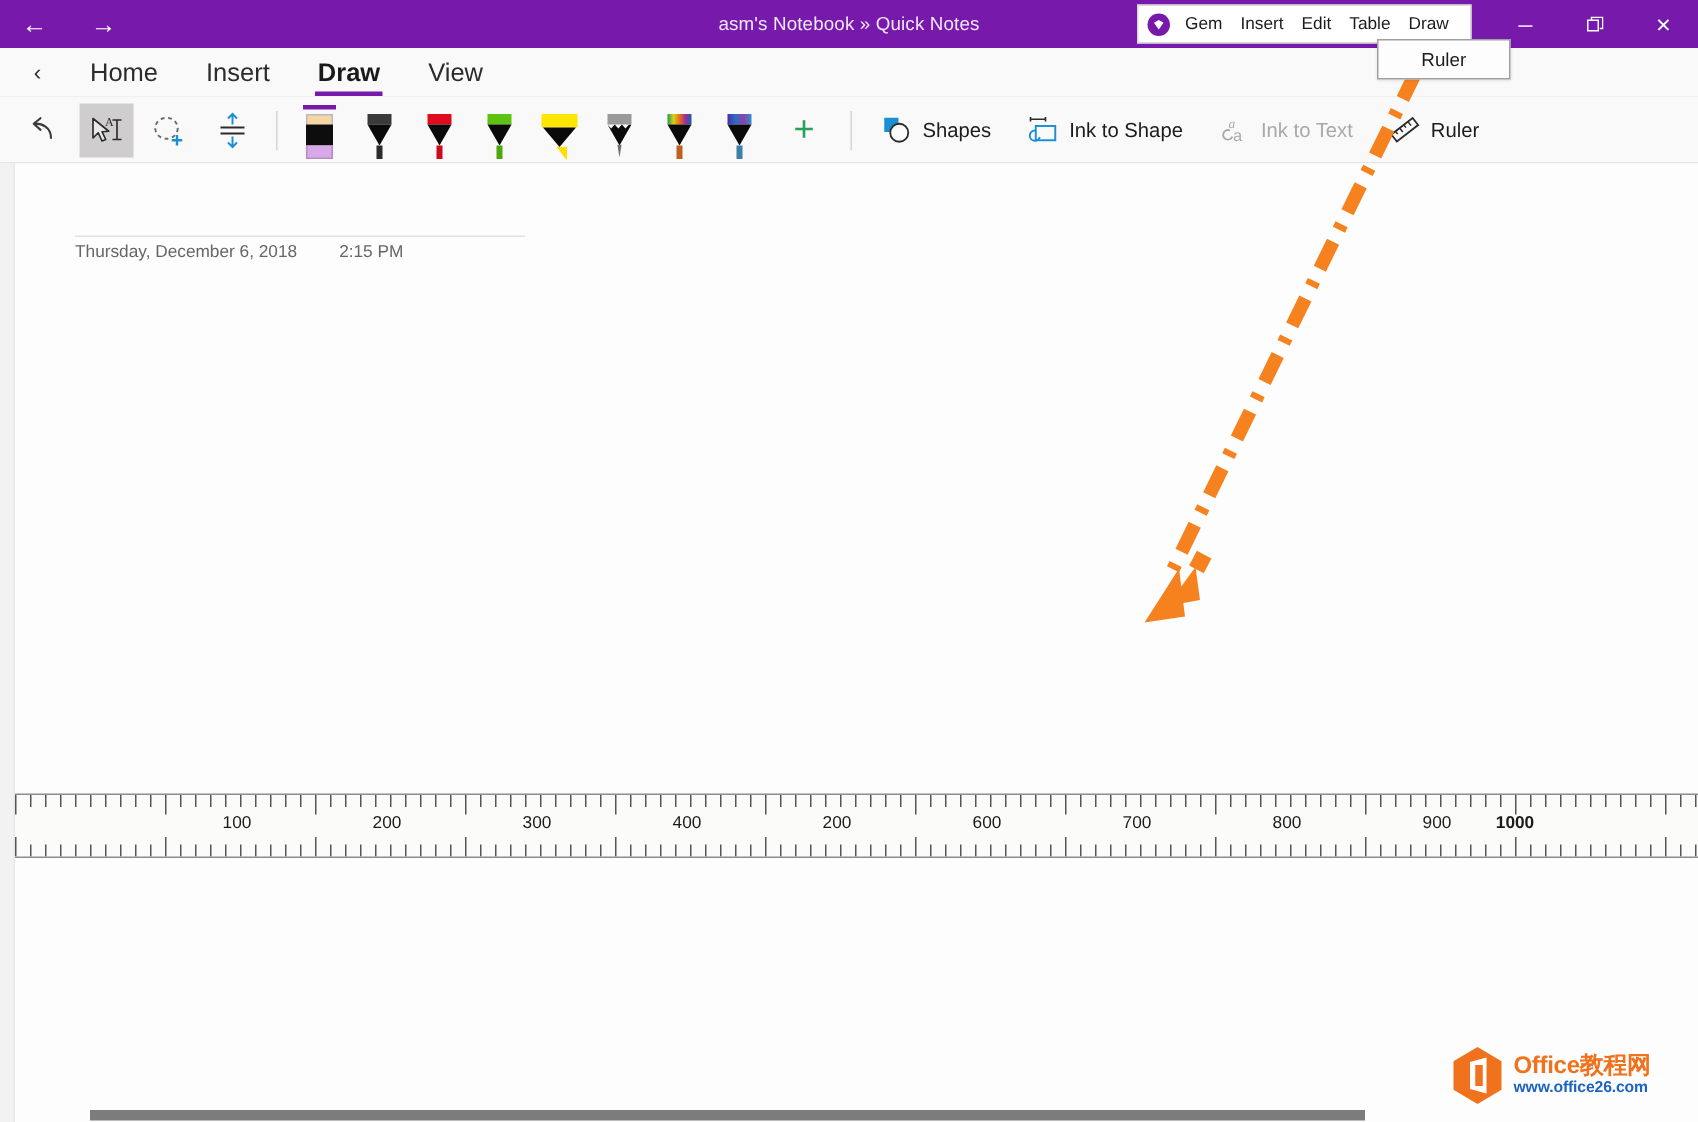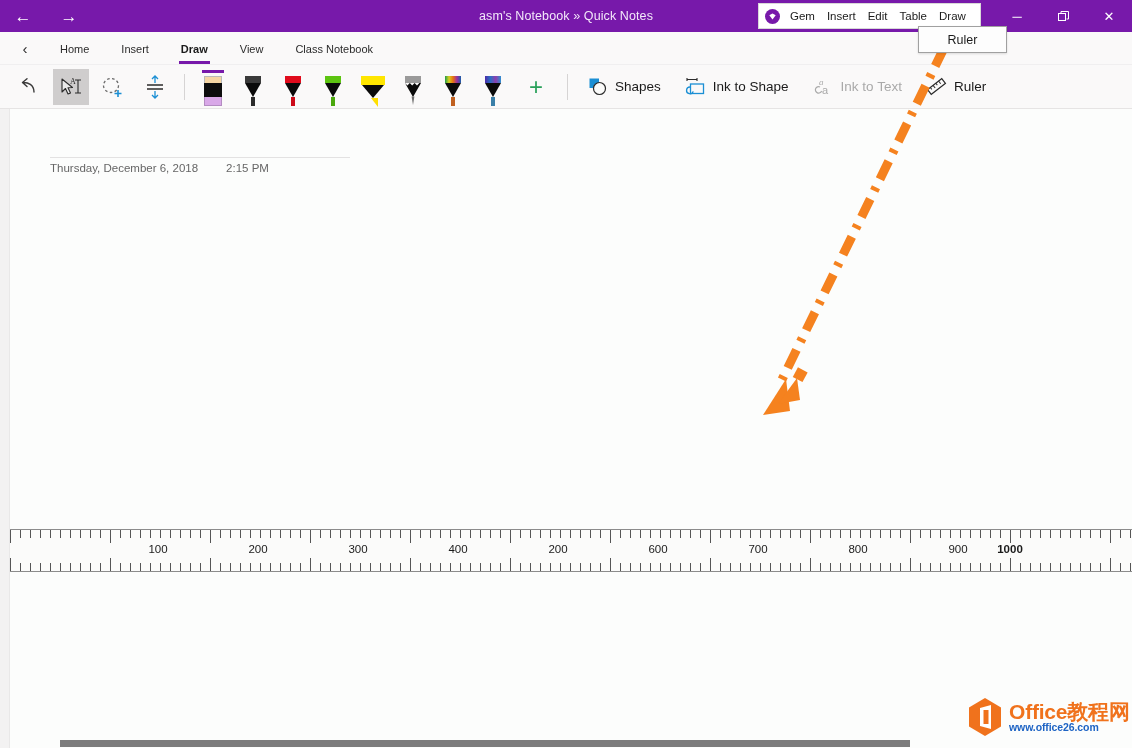--- a/index.html
+++ b/index.html
@@ -52,21 +52,21 @@
     background: #faf9f9; border-bottom: 1px solid #f0eff0;
   }
   .back-chevron {
     position: absolute; left: 10px; top: 0; width: 30px; height: 33px;
     display: flex; align-items: center; justify-content: center;
     font-size: 15px; color: #2b2b2b;
   }
   .tabs { position: absolute; left: 44px; top: 0; height: 33px; display: flex; align-items: stretch; }
   .tab {
     position: relative; display: flex; align-items: center; padding: 17px 16px;
-    font-size: 11px; color: #2b2b2b; white-space: nowrap;
+    font-size: 17px; color: #2b2b2b; white-space: nowrap;
   }
   .tab.active { font-weight: bold; color: #1a1a1a; }
   .tab.active::after {
     content: ""; position: absolute; left: 14px; right: 14px; bottom: 2px;
     height: 3px; background: #7719AA;
   }
 
   .hdr-right { position: absolute; right: 0; top: 32px; height: 33px; display: flex; align-items: center; }
   .hdr-btn {
     height: 33px; display: flex; align-items: center; gap: 5px; padding: 0 10px;
@@ -162,21 +162,21 @@
     transform: translateX(-50%); white-space: nowrap; margin-left: 48px;
   }
 
   
   .arrowlayer { position: absolute; left: 0; top: 0; width: 1132px; height: 748px; pointer-events: none; z-index: 50; }
 
   
   .watermark { position: absolute; left: 968px; top: 698px; display: flex; align-items: center; gap: 7px; }
   .wm-hex { width: 34px; height: 38px; position: relative; }
   .wm-text { line-height: 1.02; }
-  .wm-top { font-size: 21px; font-weight: bold; color: #f0721c; letter-spacing: -.2px; }
+  .wm-top { font-size: 16px; font-weight: bold; color: #f0721c; letter-spacing: -.2px; }
   .wm-bot { font-size: 10.5px; font-weight: bold; color: #1d63c4; letter-spacing: -.1px; }
 
   
   .hscroll { position: absolute; left: 10px; bottom: 0; width: 1122px; height: 10px; background: #fcfdfc; }
   .hthumb { position: absolute; left: 40px; bottom: 1px; width: 850px; height: 7px; background: #7c7c7c; }
 </style>
 </head>
 <body>
 
 <div id="app">
@@ -214,21 +214,20 @@
     <span class="gem-item">Draw</span>
   </div>
 
   <div class="tabrow">
     <div class="back-chevron">‹</div>
     <div class="tabs">
       <div class="tab">Home</div>
       <div class="tab">Insert</div>
       <div class="tab active">Draw</div>
       <div class="tab">View</div>
-      <div class="tab">Class Notebook</div>
     </div>
 
     <div class="hdr-right">
       <div class="hdr-btn">
         <svg width="17" height="17" viewBox="0 0 17 17">
           <circle cx="7" cy="7" r="4.6" fill="none" stroke="#4a4a4a" stroke-width="1.2"></circle>
           <line x1="10.4" y1="10.4" x2="15" y2="15.6" stroke="#4a4a4a" stroke-width="1.2"></line>
         </svg>
       </div>
       <div class="hdr-btn">

